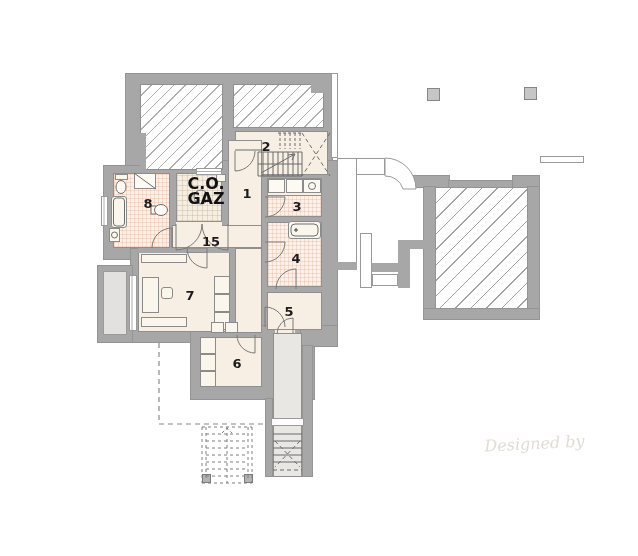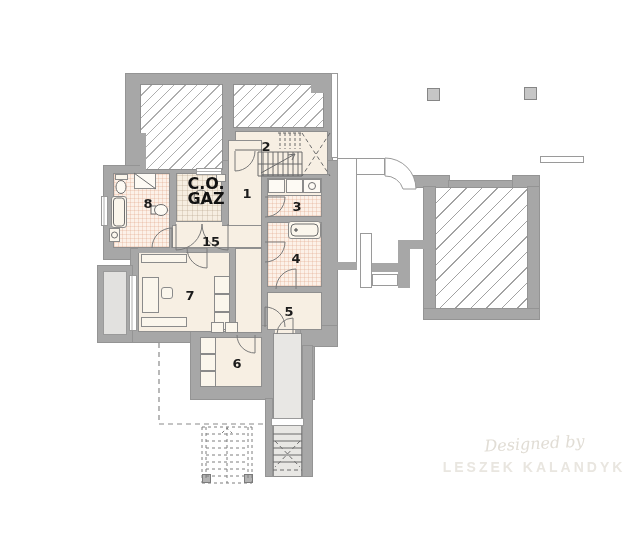--- a/index.html
+++ b/index.html
@@ -205,14 +205,13 @@
   <span class="lbl" style="left:296px;top:258px">4</span>
   <span class="lbl" style="left:289px;top:311px">5</span>
   <span class="lbl" style="left:237px;top:363px">6</span>
   <span class="lbl" style="left:190px;top:295px">7</span>
   <span class="lbl" style="left:148px;top:203px">8</span>
   <span class="lbl" style="left:211px;top:241px">15</span>
   <span class="colbl" style="left:206px;top:184px">C.O.</span>
   <span class="colbl" style="left:206px;top:199px">GAZ</span>
 
   <div id="wm1">Designed by</div>
-  <div id="wm2">LESZEK KALANDYK</div>
 </div>
 
 </body></html>

